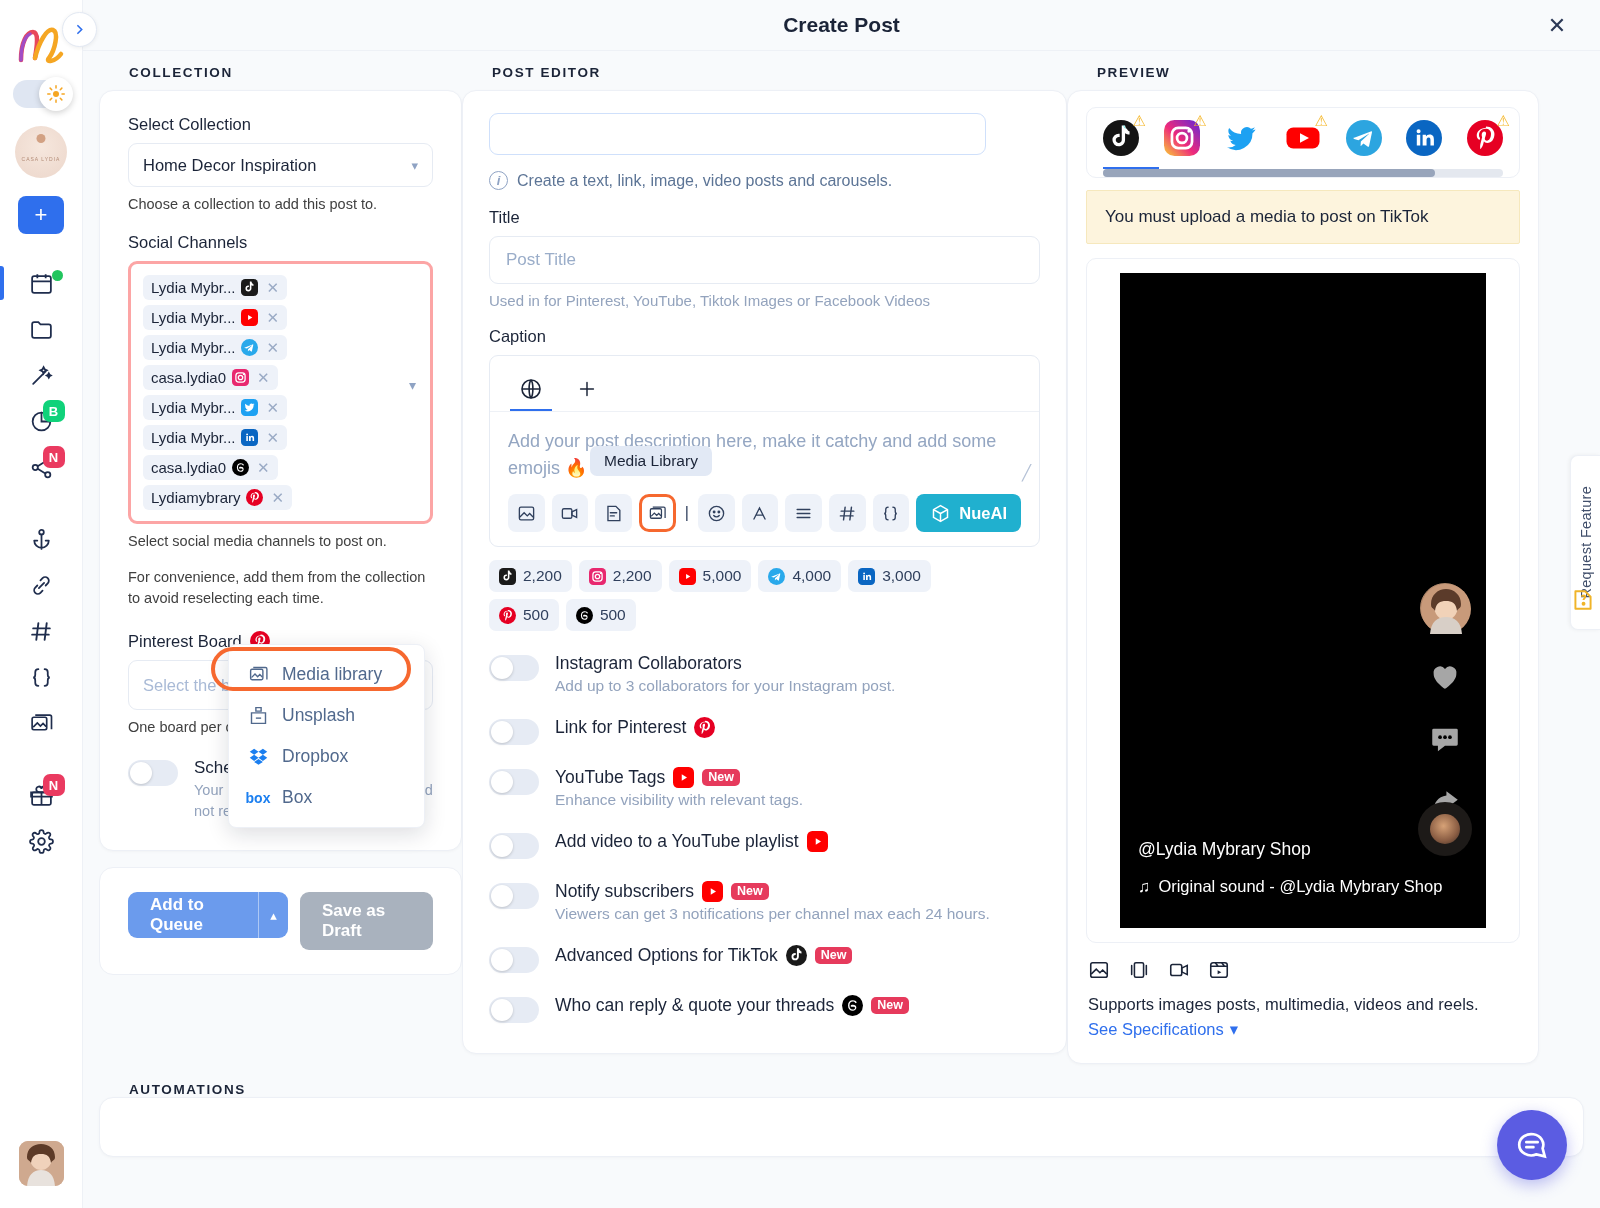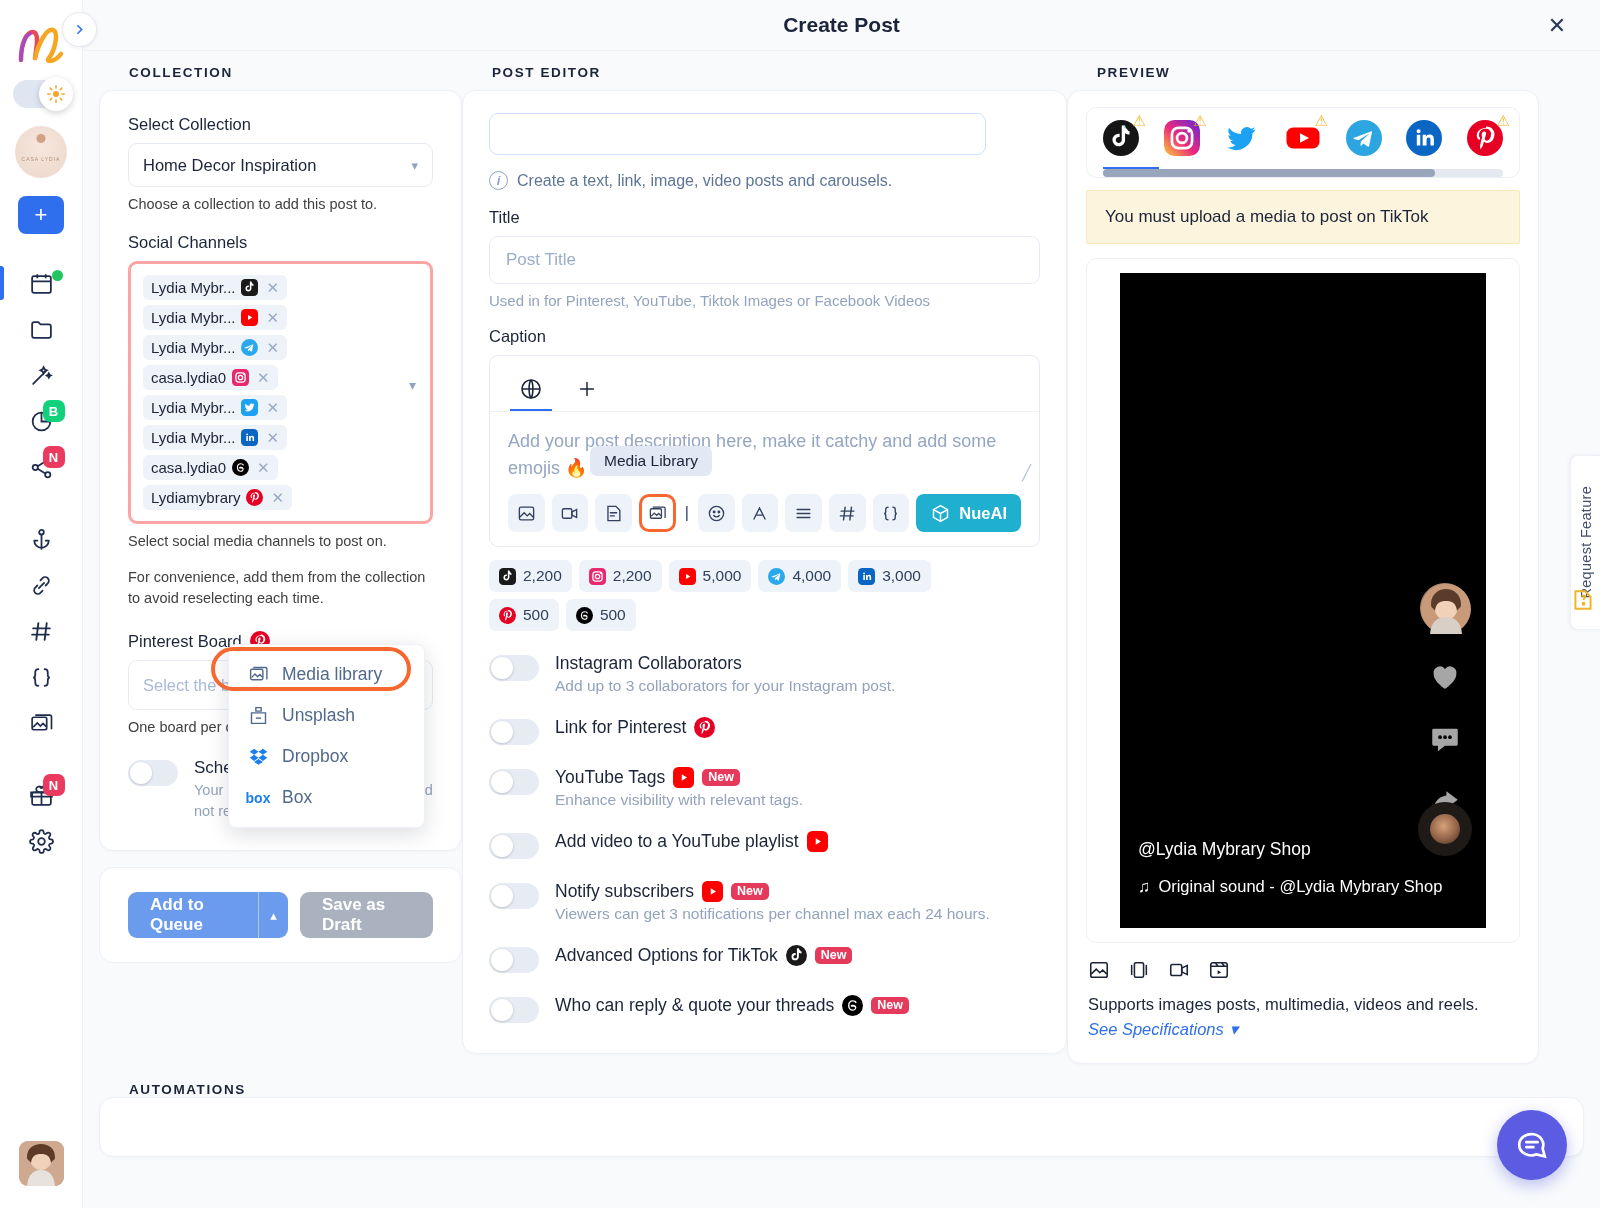--- a/index.html
+++ b/index.html
@@ -166,21 +166,21 @@
     height: 46px; color:#fff;
   }
   #add-to-queue .main {
     padding: 0 22px; display:flex; align-items:center; font-size: 17px; font-weight:600;
   }
   #add-to-queue .caret {
     width: 38px; display:flex; align-items:center; justify-content:center;
     border-left: 1px solid rgba(255,255,255,.45); font-size: 13px;
   }
   #save-draft {
-    background:#a9b2be; color:#fff; border-radius: 9px; height:46px;
+    background:#a9b2be; color:#fff; border-radius: 9px; height:58px;
     display:flex; align-items:center; padding: 0 22px; font-size: 17px; font-weight:600;
   }
 
   
   #editor-card { padding: 22px 26px 30px 26px; margin-top: 9px; }
   #tabs {
     display:flex; border:1px solid #cfe0fb; border-radius: 9px;
     overflow:hidden; width: fit-content; height: 42px;
   }
   .tab {
@@ -340,21 +340,21 @@
     font-weight: 400;
   }
   #pv-sound {
     position:absolute; left: 18px; bottom: 32px; color:#fff; font-size: 16.5px;
     display:flex; align-items:center; gap: 8px;
   }
   #pv-footer-icons { display:flex; gap: 18px; margin-top: 16px; color:#1b2438; padding-left: 2px; }
   #pv-supports { font-size: 16.5px; color:#1b2438; margin-top: 10px; padding-left: 2px; }
   #pv-specs {
     font-size: 16.5px; color:#2f6fed; margin-top: 6px; padding-left: 2px;
-    display:flex; align-items:flex-start; gap: 6px; font-style: italic;
+    display:flex; align-items:flex-start; gap: 6px;
   }
 
   
   #request-feature {
     position:absolute; right: 0; top: 455px; width: 30px; height: 175px;
     background:#fff; border:1px solid #edf0f6; border-right:none;
     border-radius: 8px 0 0 8px; display:flex; align-items:center;
     justify-content:center; box-shadow:-1px 0 4px rgba(0,0,0,.05);
   }
   #request-feature span {

